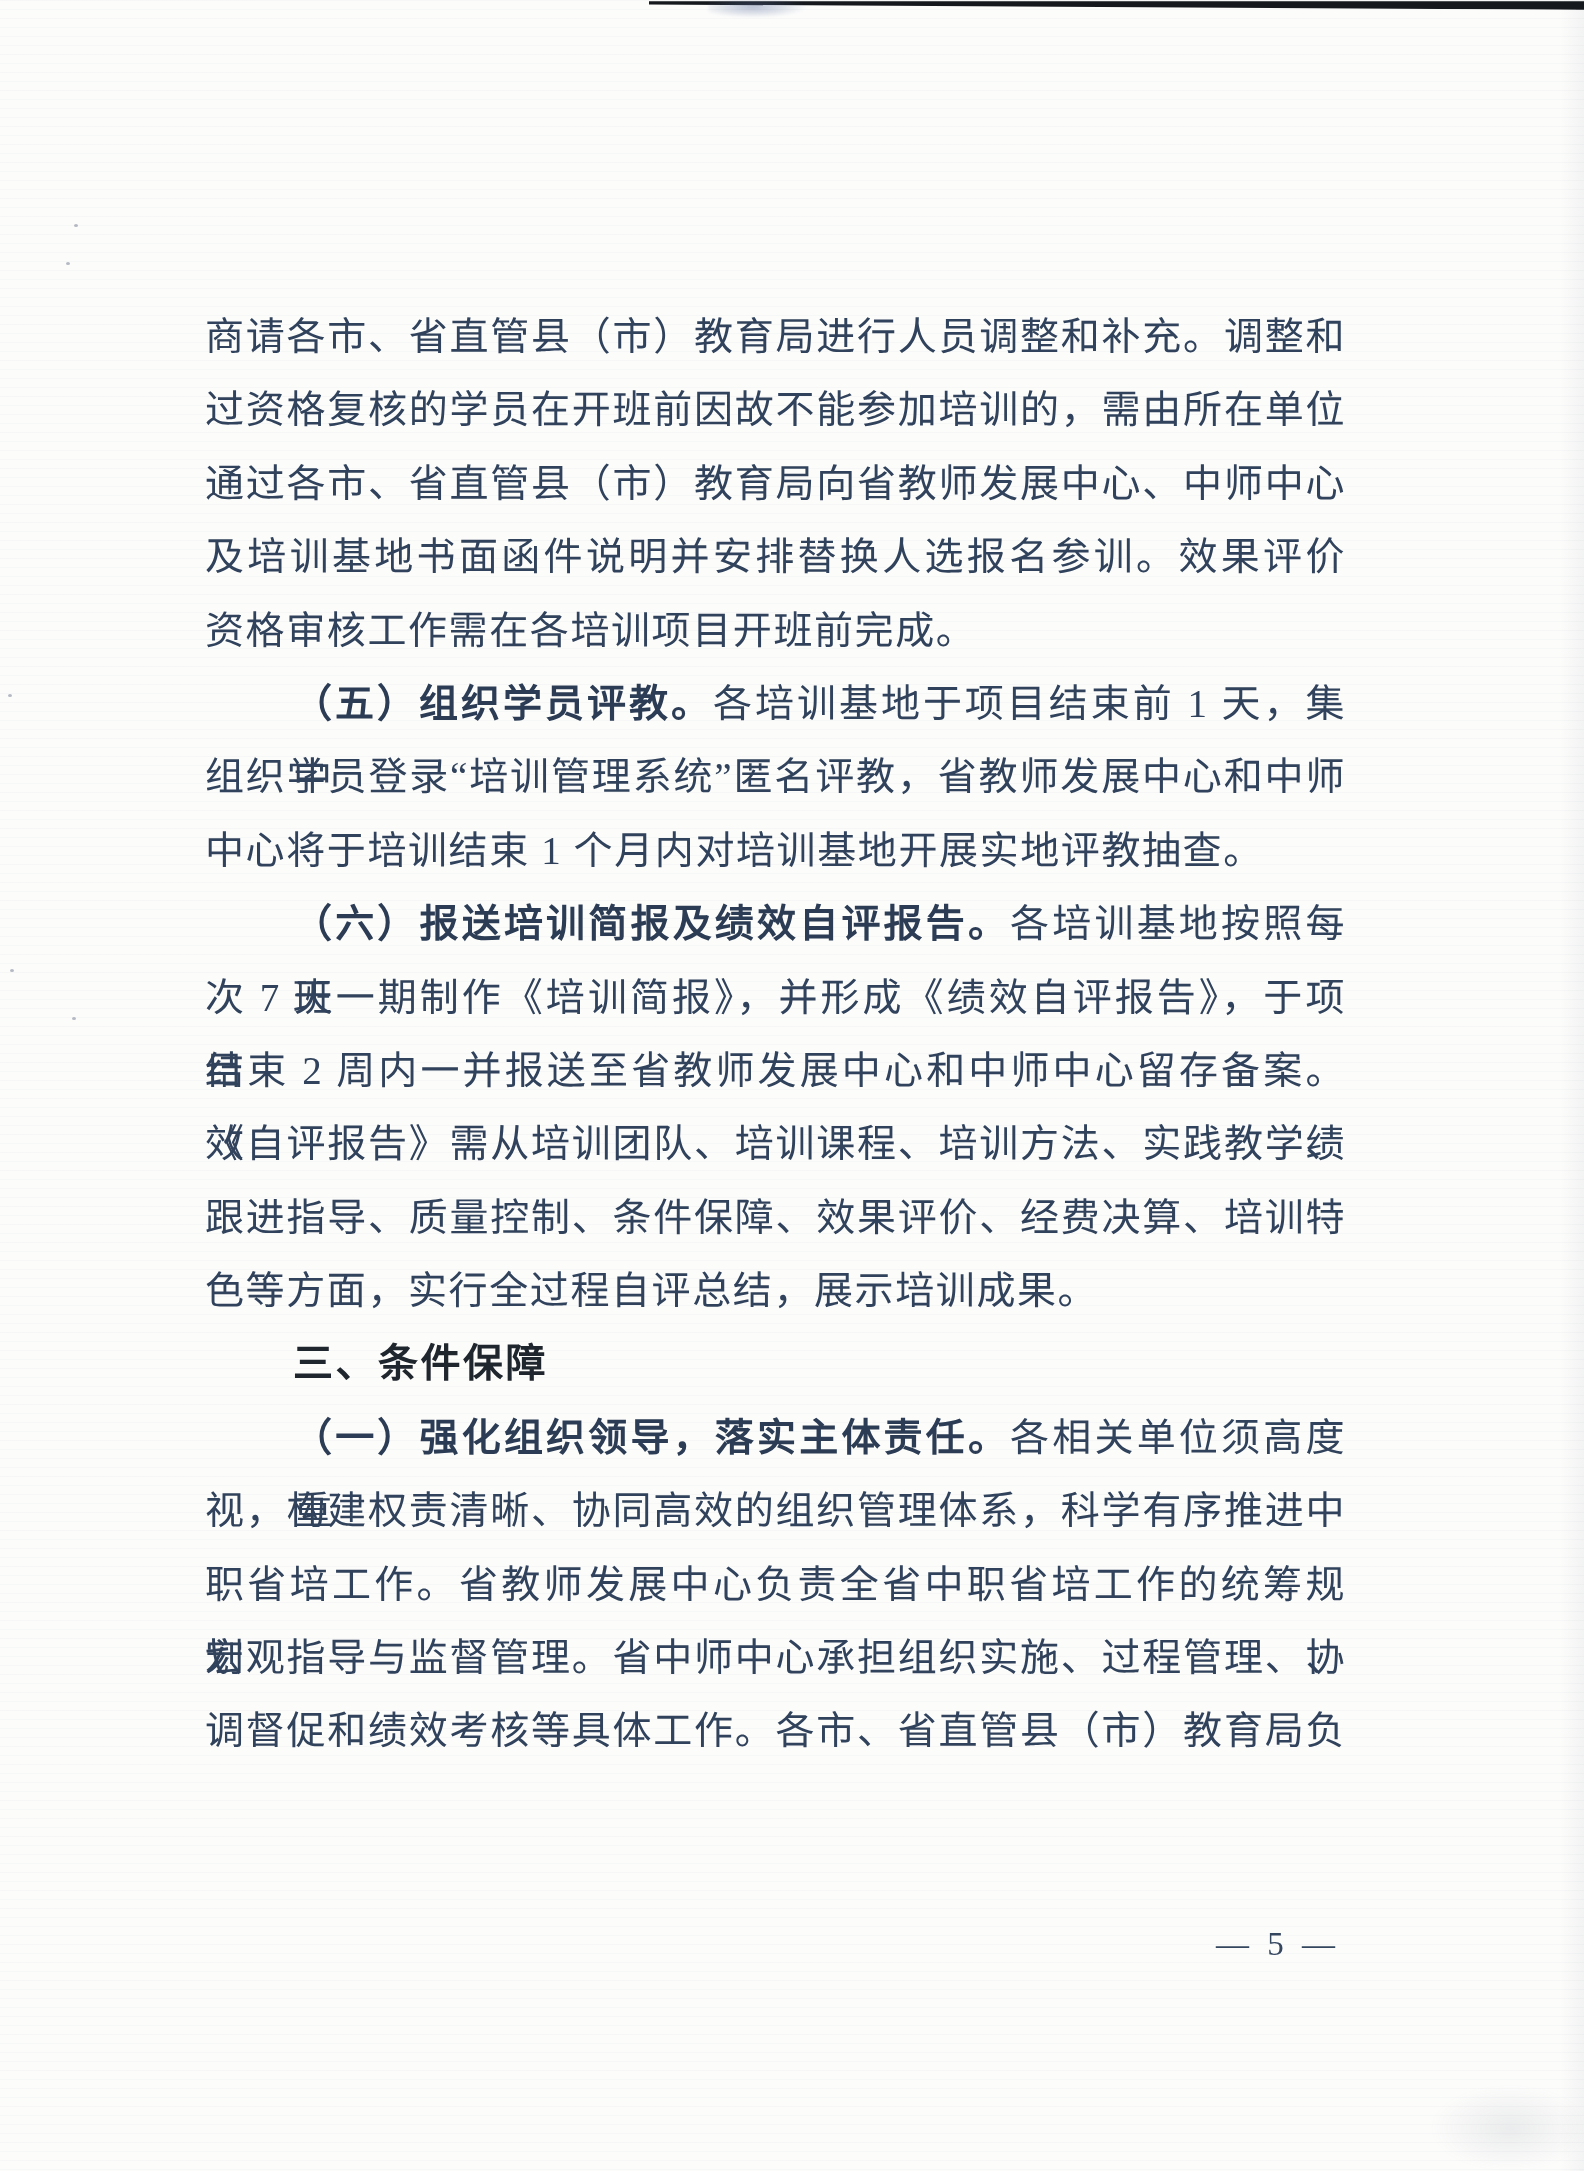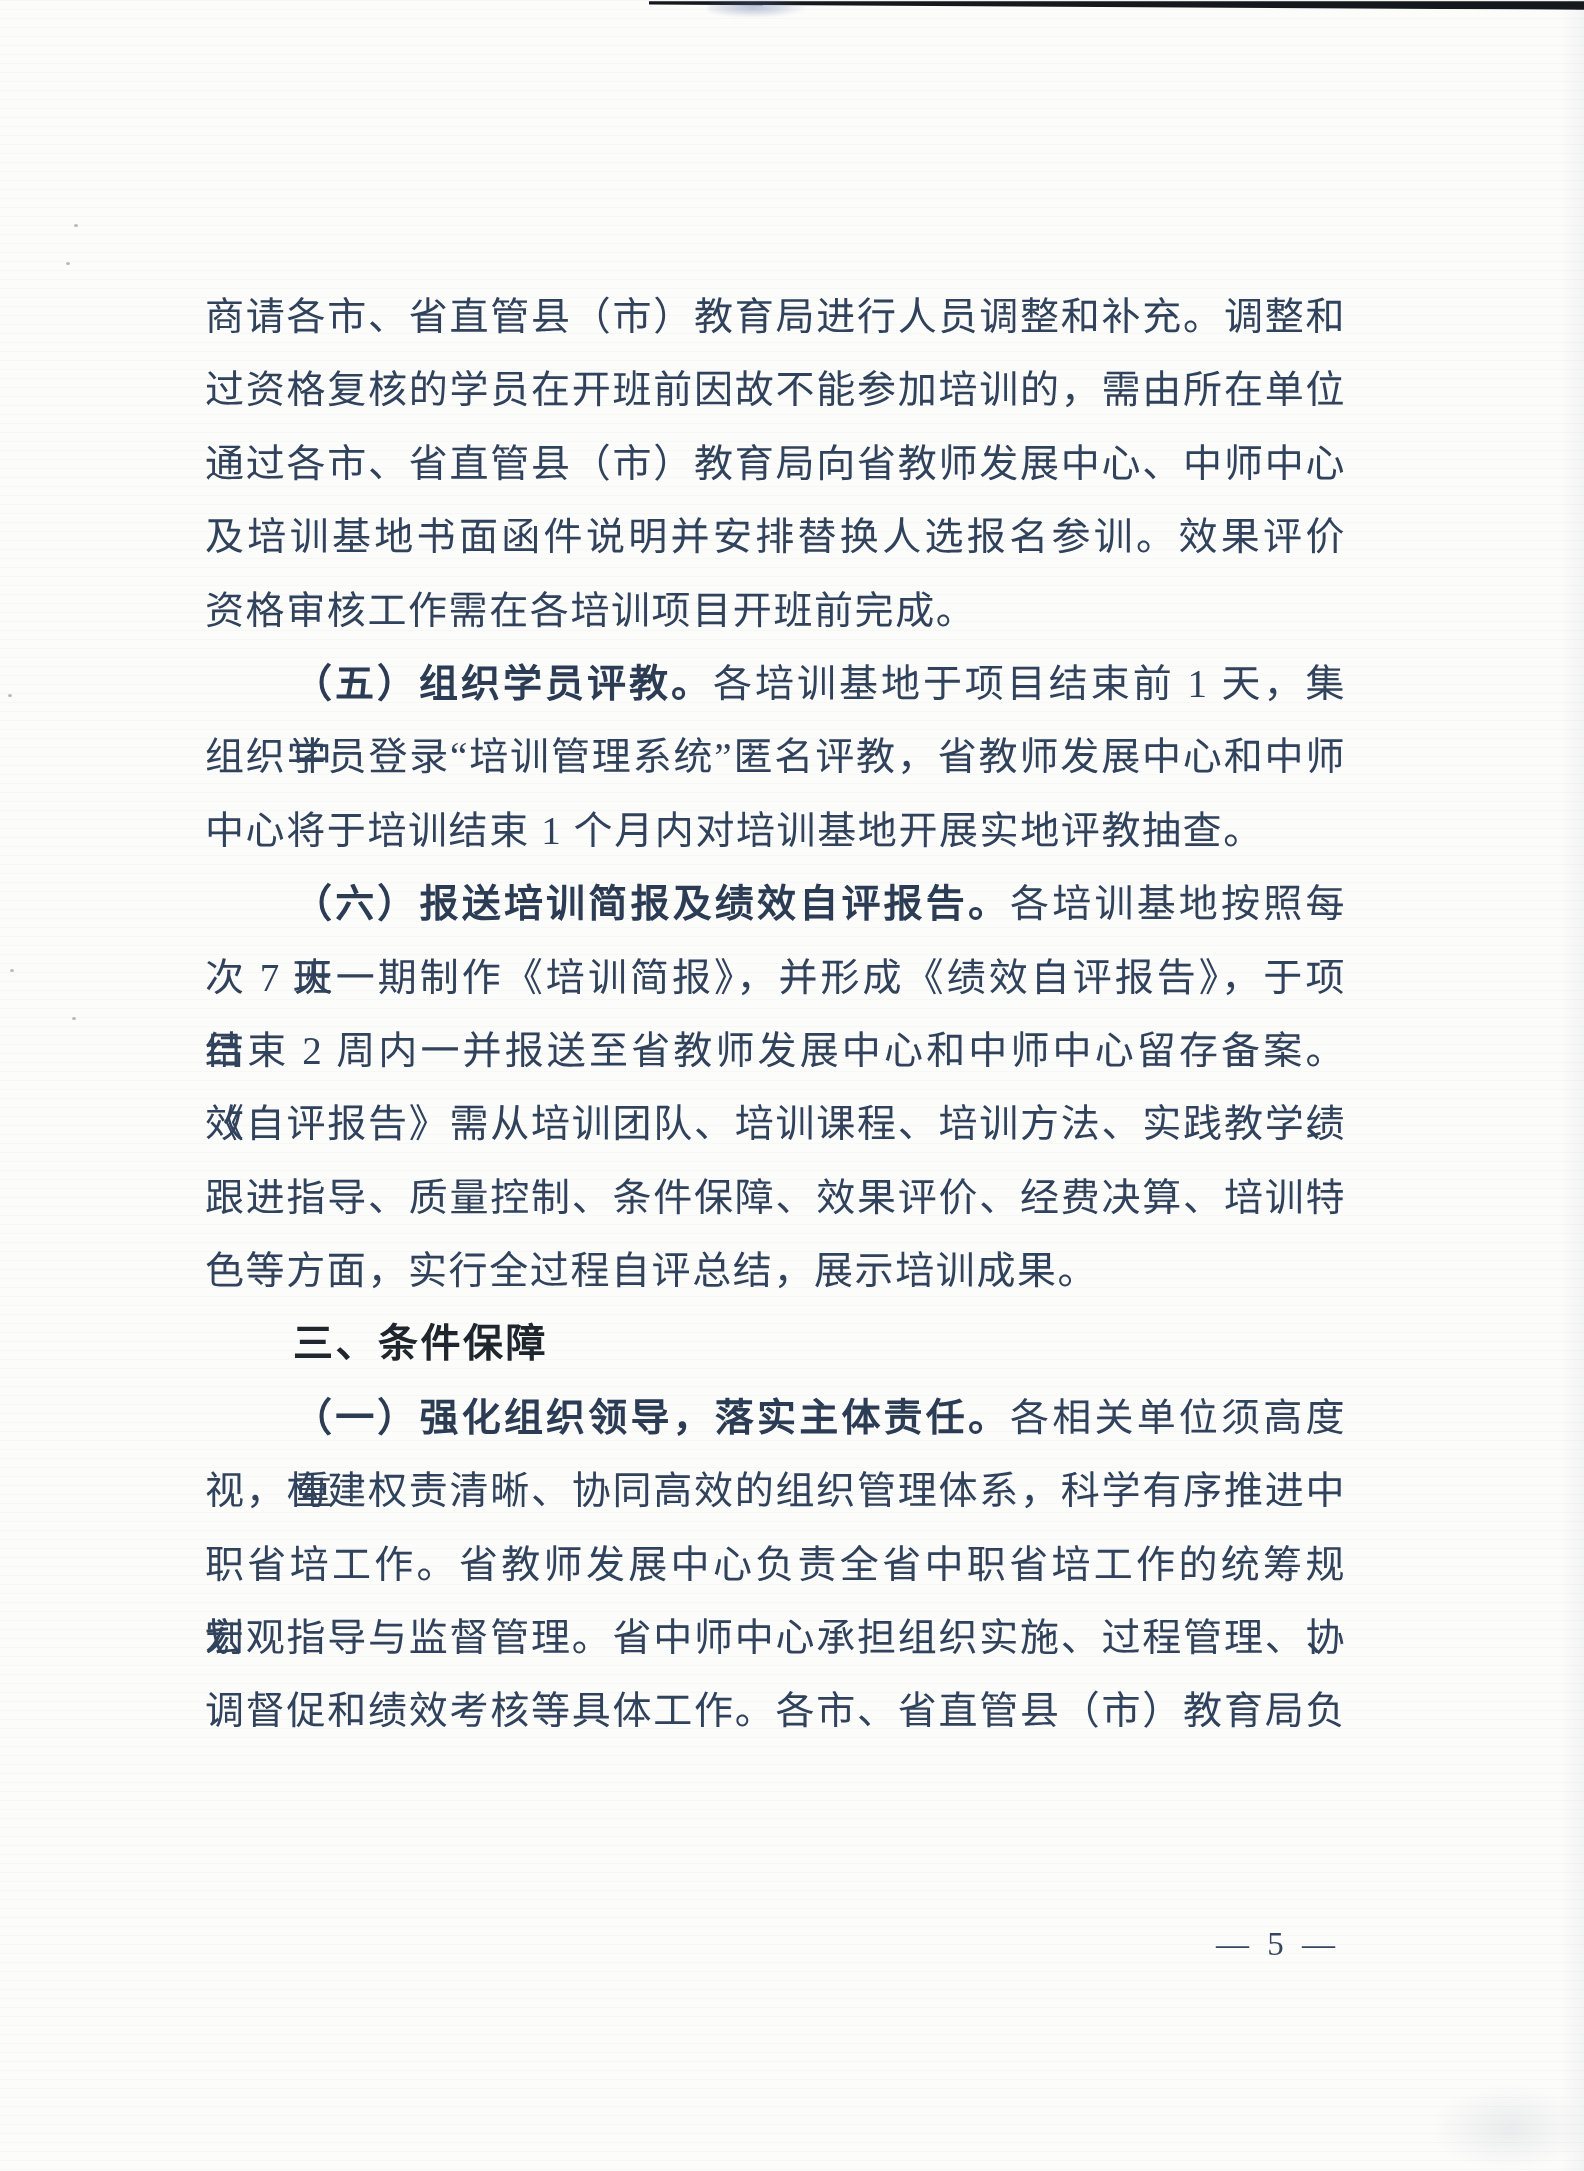--- a/index.html
+++ b/index.html
@@ -19,21 +19,21 @@
         transform:rotate(0.18deg);transform-origin:0 50%;}
   .top-smudge{position:absolute;left:708px;top:0px;width:100px;height:18px;
         background:radial-gradient(ellipse at 45% 40%, rgba(92,112,158,0.42), rgba(92,112,158,0) 70%);
         filter:blur(1px);}
   .corner-smudge{position:absolute;left:1430px;top:2085px;width:160px;height:86px;
         background:radial-gradient(ellipse, rgba(118,126,140,0.13), rgba(118,126,140,0) 70%);
         filter:blur(2px);}
   .speck{position:absolute;width:4px;height:3px;border-radius:50%;
         background:rgba(95,105,128,0.45);}
   
-  .text-block{position:absolute;left:205px;top:280px;width:1141px;
+  .text-block{position:absolute;left:205px;top:300px;width:1141px;
         color:#31435c;font-size:39px;letter-spacing:1.6px;}
   .line{height:73.4px;line-height:73.4px;}
   .line.fill{text-align:justify;text-align-last:justify;}
   .line.indent{padding-left:88px;}
   .line .b{font-weight:bold;color:#2b3c54;}
   .line.heading{font-family:"Liberation Sans","DejaVu Sans",sans-serif;
         font-weight:bold;color:#20262e;font-size:40px;letter-spacing:2.5px;}
   .page-number{position:absolute;left:1216px;top:1926px;width:160px;
         color:#35465f;font-size:33px;letter-spacing:5px;white-space:nowrap;}
 </style>

